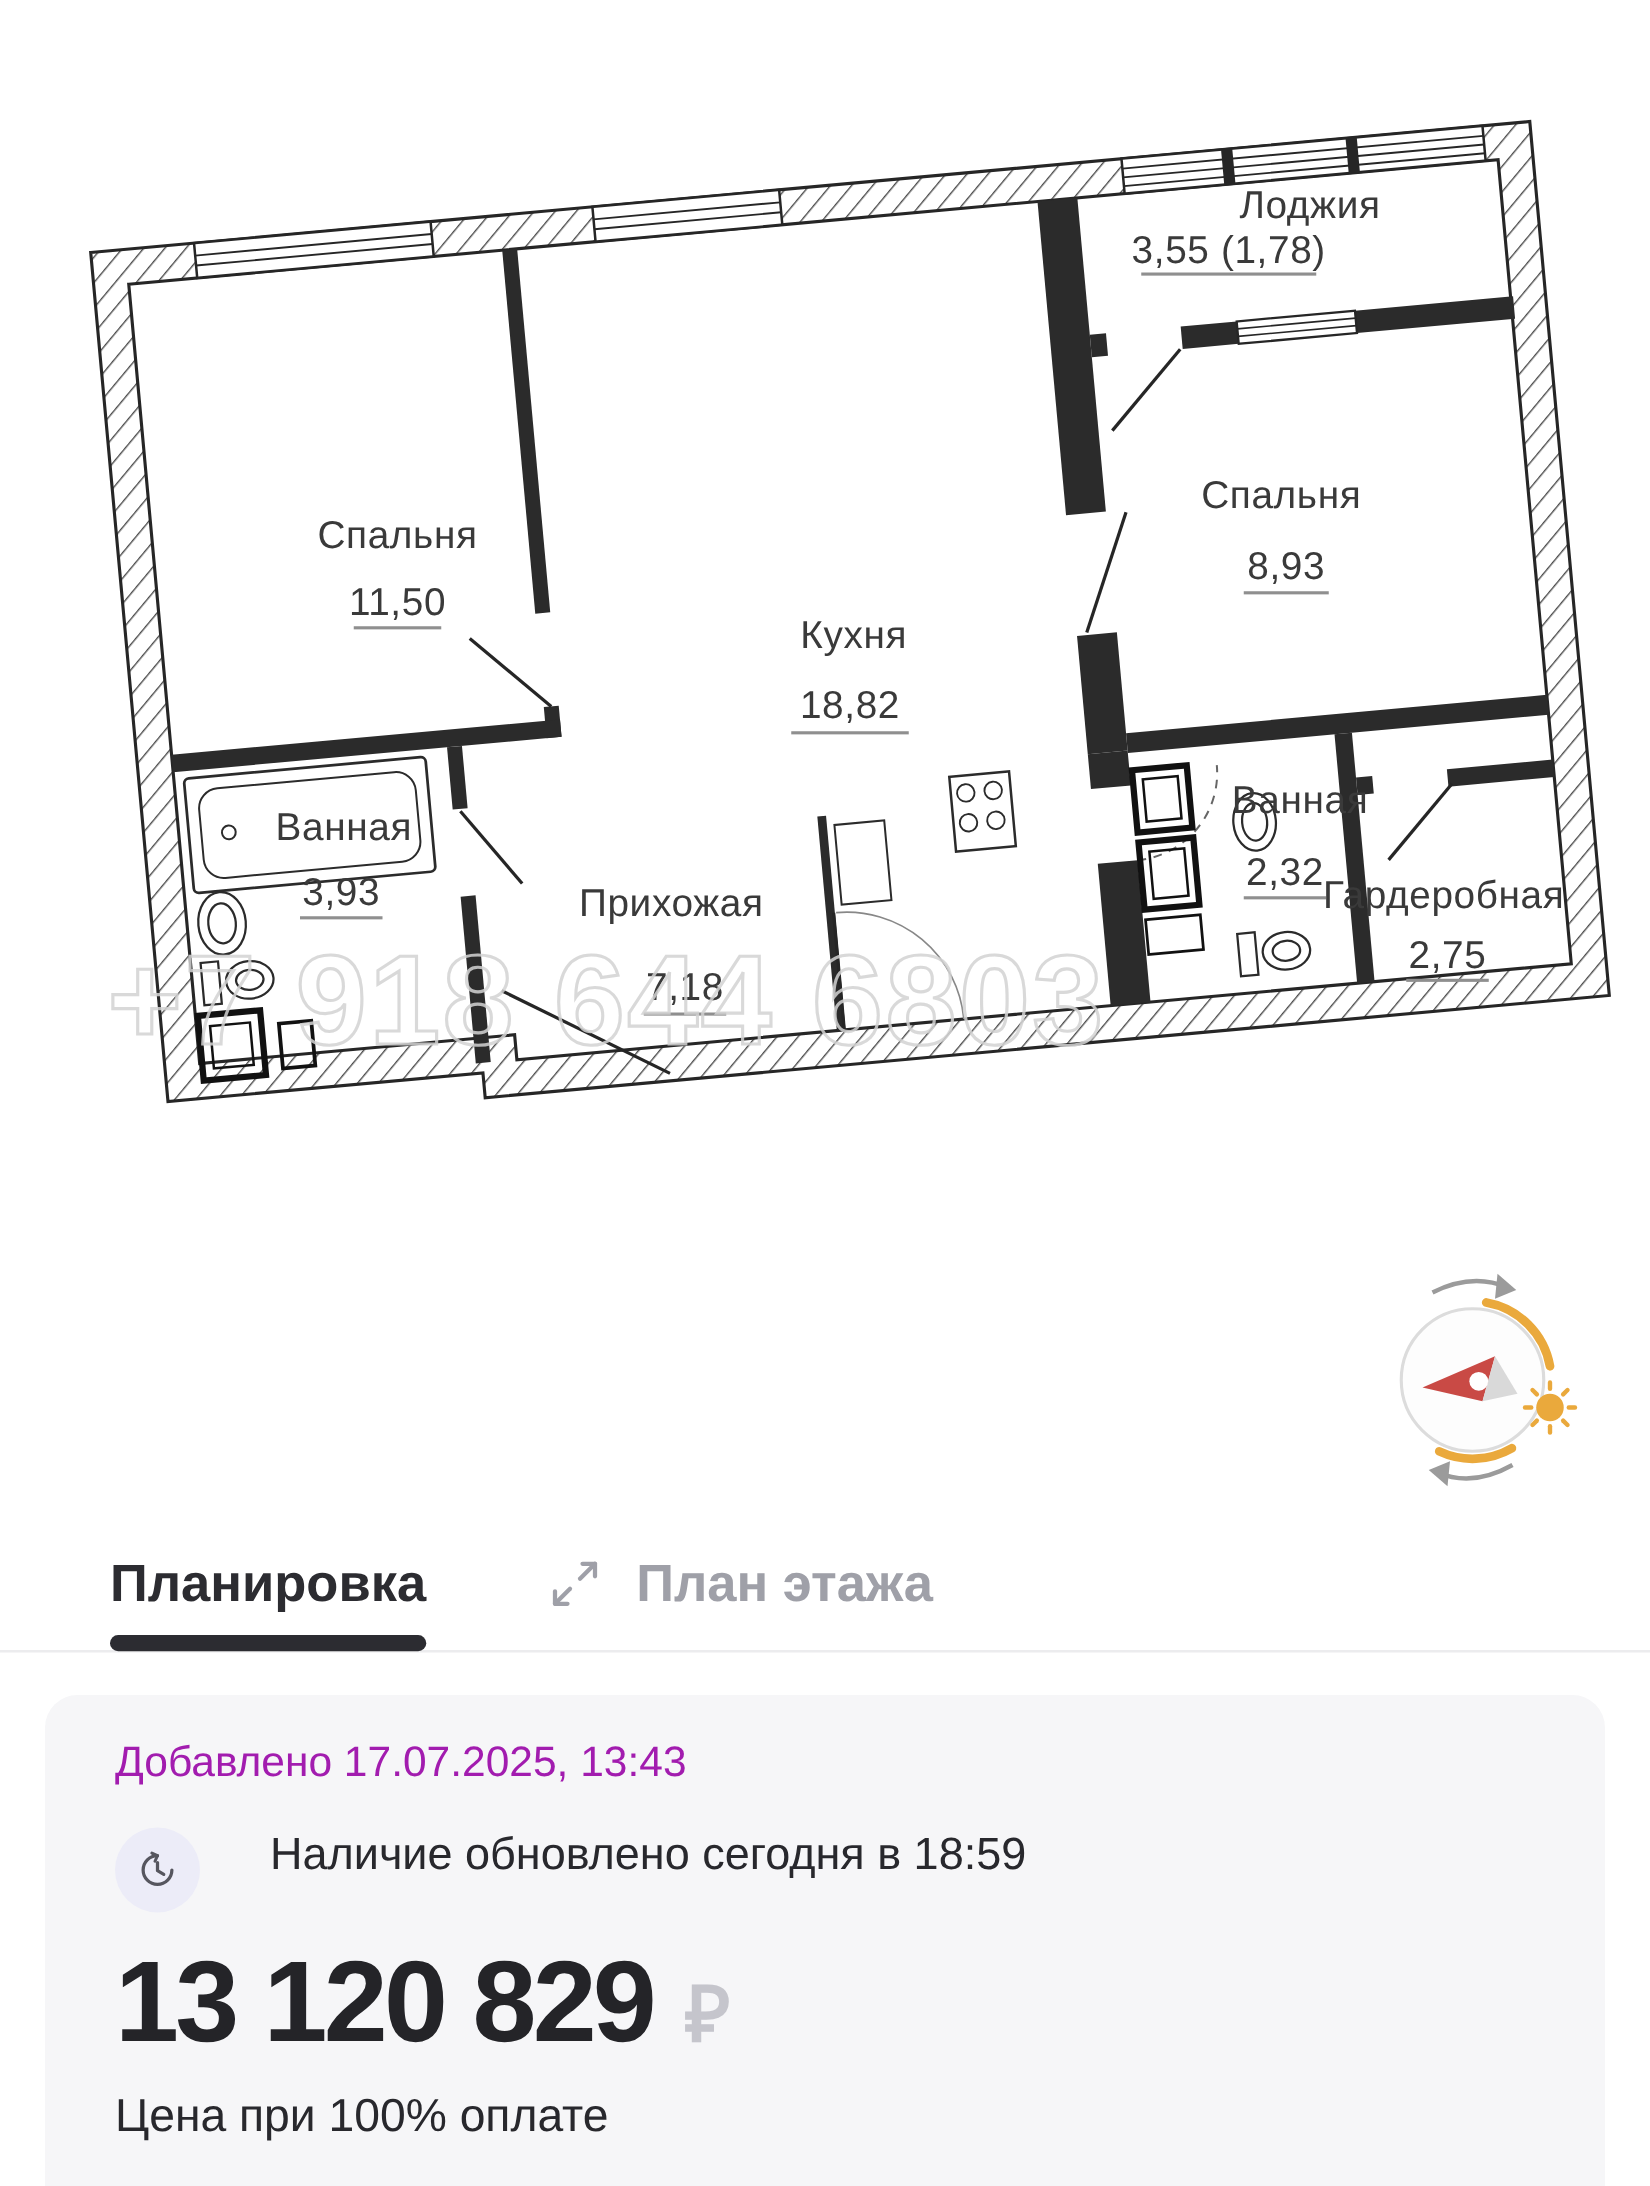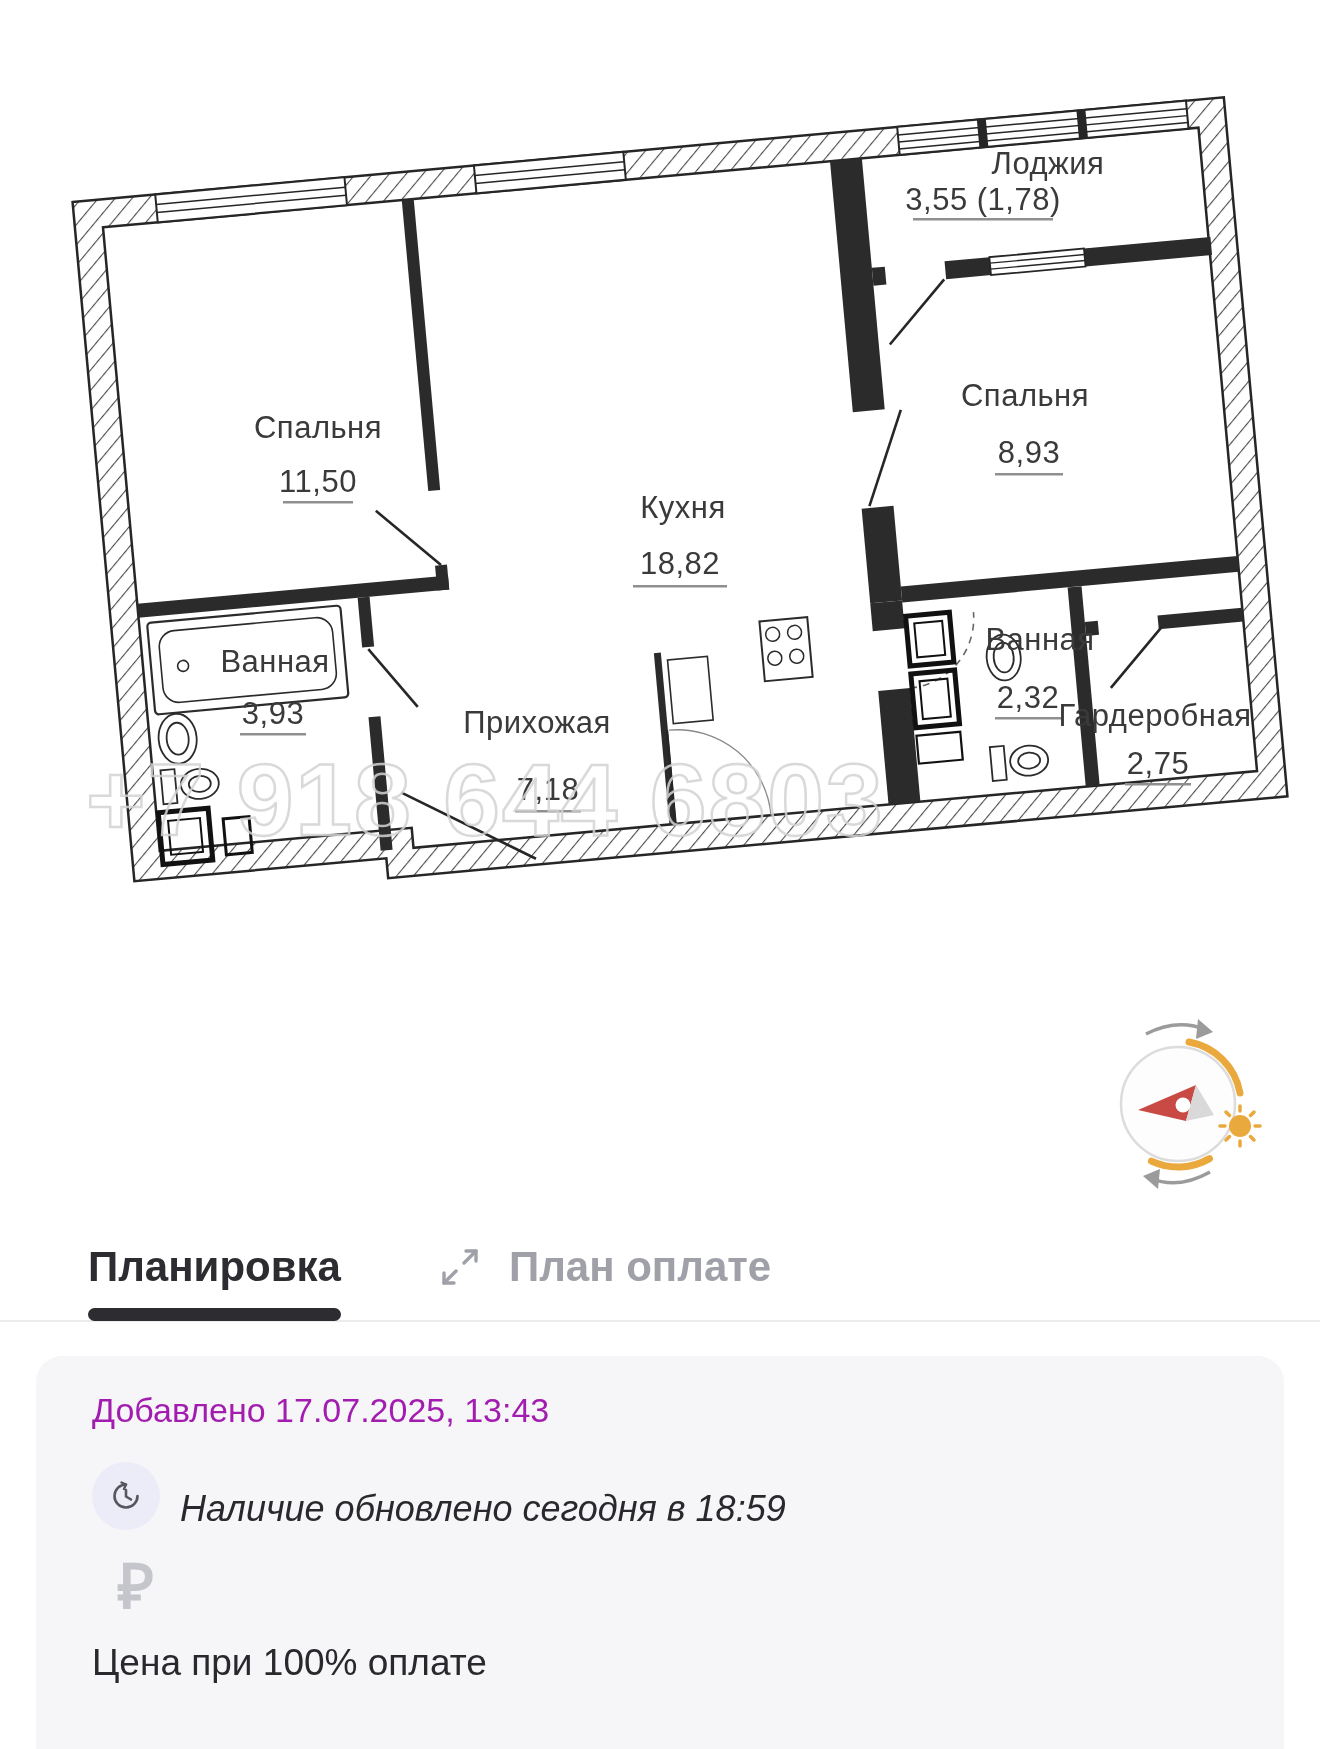--- a/index.html
+++ b/index.html
@@ -29,21 +29,21 @@
   .tab.active .bar{
     position:absolute;left:0;right:0;bottom:-30px;height:13px;border-radius:7px;background:#2c2c31;
   }
   
   .card{
     position:absolute;left:36px;right:36px;top:1356px;bottom:0;
     background:#f6f6f8;border-radius:26px 26px 0 0;
     padding:34px 44px 0 56px;box-sizing:border-box;
   }
   .added{font-size:34px;color:#a21caf;line-height:41px;}
-  .avail-row{display:flex;align-items:flex-end;gap:20px;margin-top:31px;font-style:italic;}
+  .avail-row{display:flex;align-items:flex-start;gap:56px;margin-top:31px;}
   .clock-badge{width:68px;height:68px;border-radius:50%;background:#ececf8;display:flex;align-items:center;justify-content:center;flex:0 0 auto;}
   .avail-text{font-size:36px;font-weight:500;color:#28282d;}
   .price-row{display:flex;align-items:baseline;margin-top:26px;}
   .price{font-size:92px;font-weight:800;color:#242428;letter-spacing:-3px;line-height:1;}
   .currency{font-size:62px;font-weight:700;color:#c5c5cc;margin-left:26px;line-height:1;}
   .price-note{font-size:37px;color:#28282d;margin-top:24px;}
 </style>
 </head>
 <body>
 
@@ -238,36 +238,37 @@
     <span style="display:inline-flex;">
       <svg width="46" height="46" viewBox="0 0 46 46" fill="none">
         <g stroke="#9fa0a8" stroke-width="3.4" stroke-linecap="round" stroke-linejoin="round">
           <line x1="27" y1="19" x2="39" y2="7"></line>
           <polyline points="29,7 39,7 39,17"></polyline>
           <line x1="19" y1="27" x2="7" y2="39"></line>
           <polyline points="7,29 7,39 17,39"></polyline>
         </g>
       </svg>
     </span>
-    <span>План оплате</span>
+    <span>План этажа</span>
   </div>
 </div>
 
 <div class="card">
   <div class="added">Добавлено 17.07.2025, 13:43</div>
 
   <div class="avail-row">
     <span class="clock-badge">
       <svg width="38" height="38" viewBox="0 0 38 38" fill="none">
         <path d="M30.5,19 A11.5,11.5 0 1 1 19,7.5" stroke="#56565f" stroke-width="2.6" stroke-linecap="round"></path>
         <polyline points="14.5,5.5 19,7.5 17,12" fill="none" stroke="#56565f" stroke-width="2.4" stroke-linecap="round" stroke-linejoin="round"></polyline>
         <polyline points="19,13 19,19.5 24,22.5" fill="none" stroke="#56565f" stroke-width="2.6" stroke-linecap="round" stroke-linejoin="round"></polyline>
       </svg>
     </span>
     <span class="avail-text">Наличие обновлено сегодня в 18:59</span>
   </div>
 
   <div class="price-row">
+    <span class="price">13 120 829</span>
     <span class="currency">₽</span>
   </div>
 
   <div class="price-note">Цена при 100% оплате</div>
 </div>
 
 </body></html>

